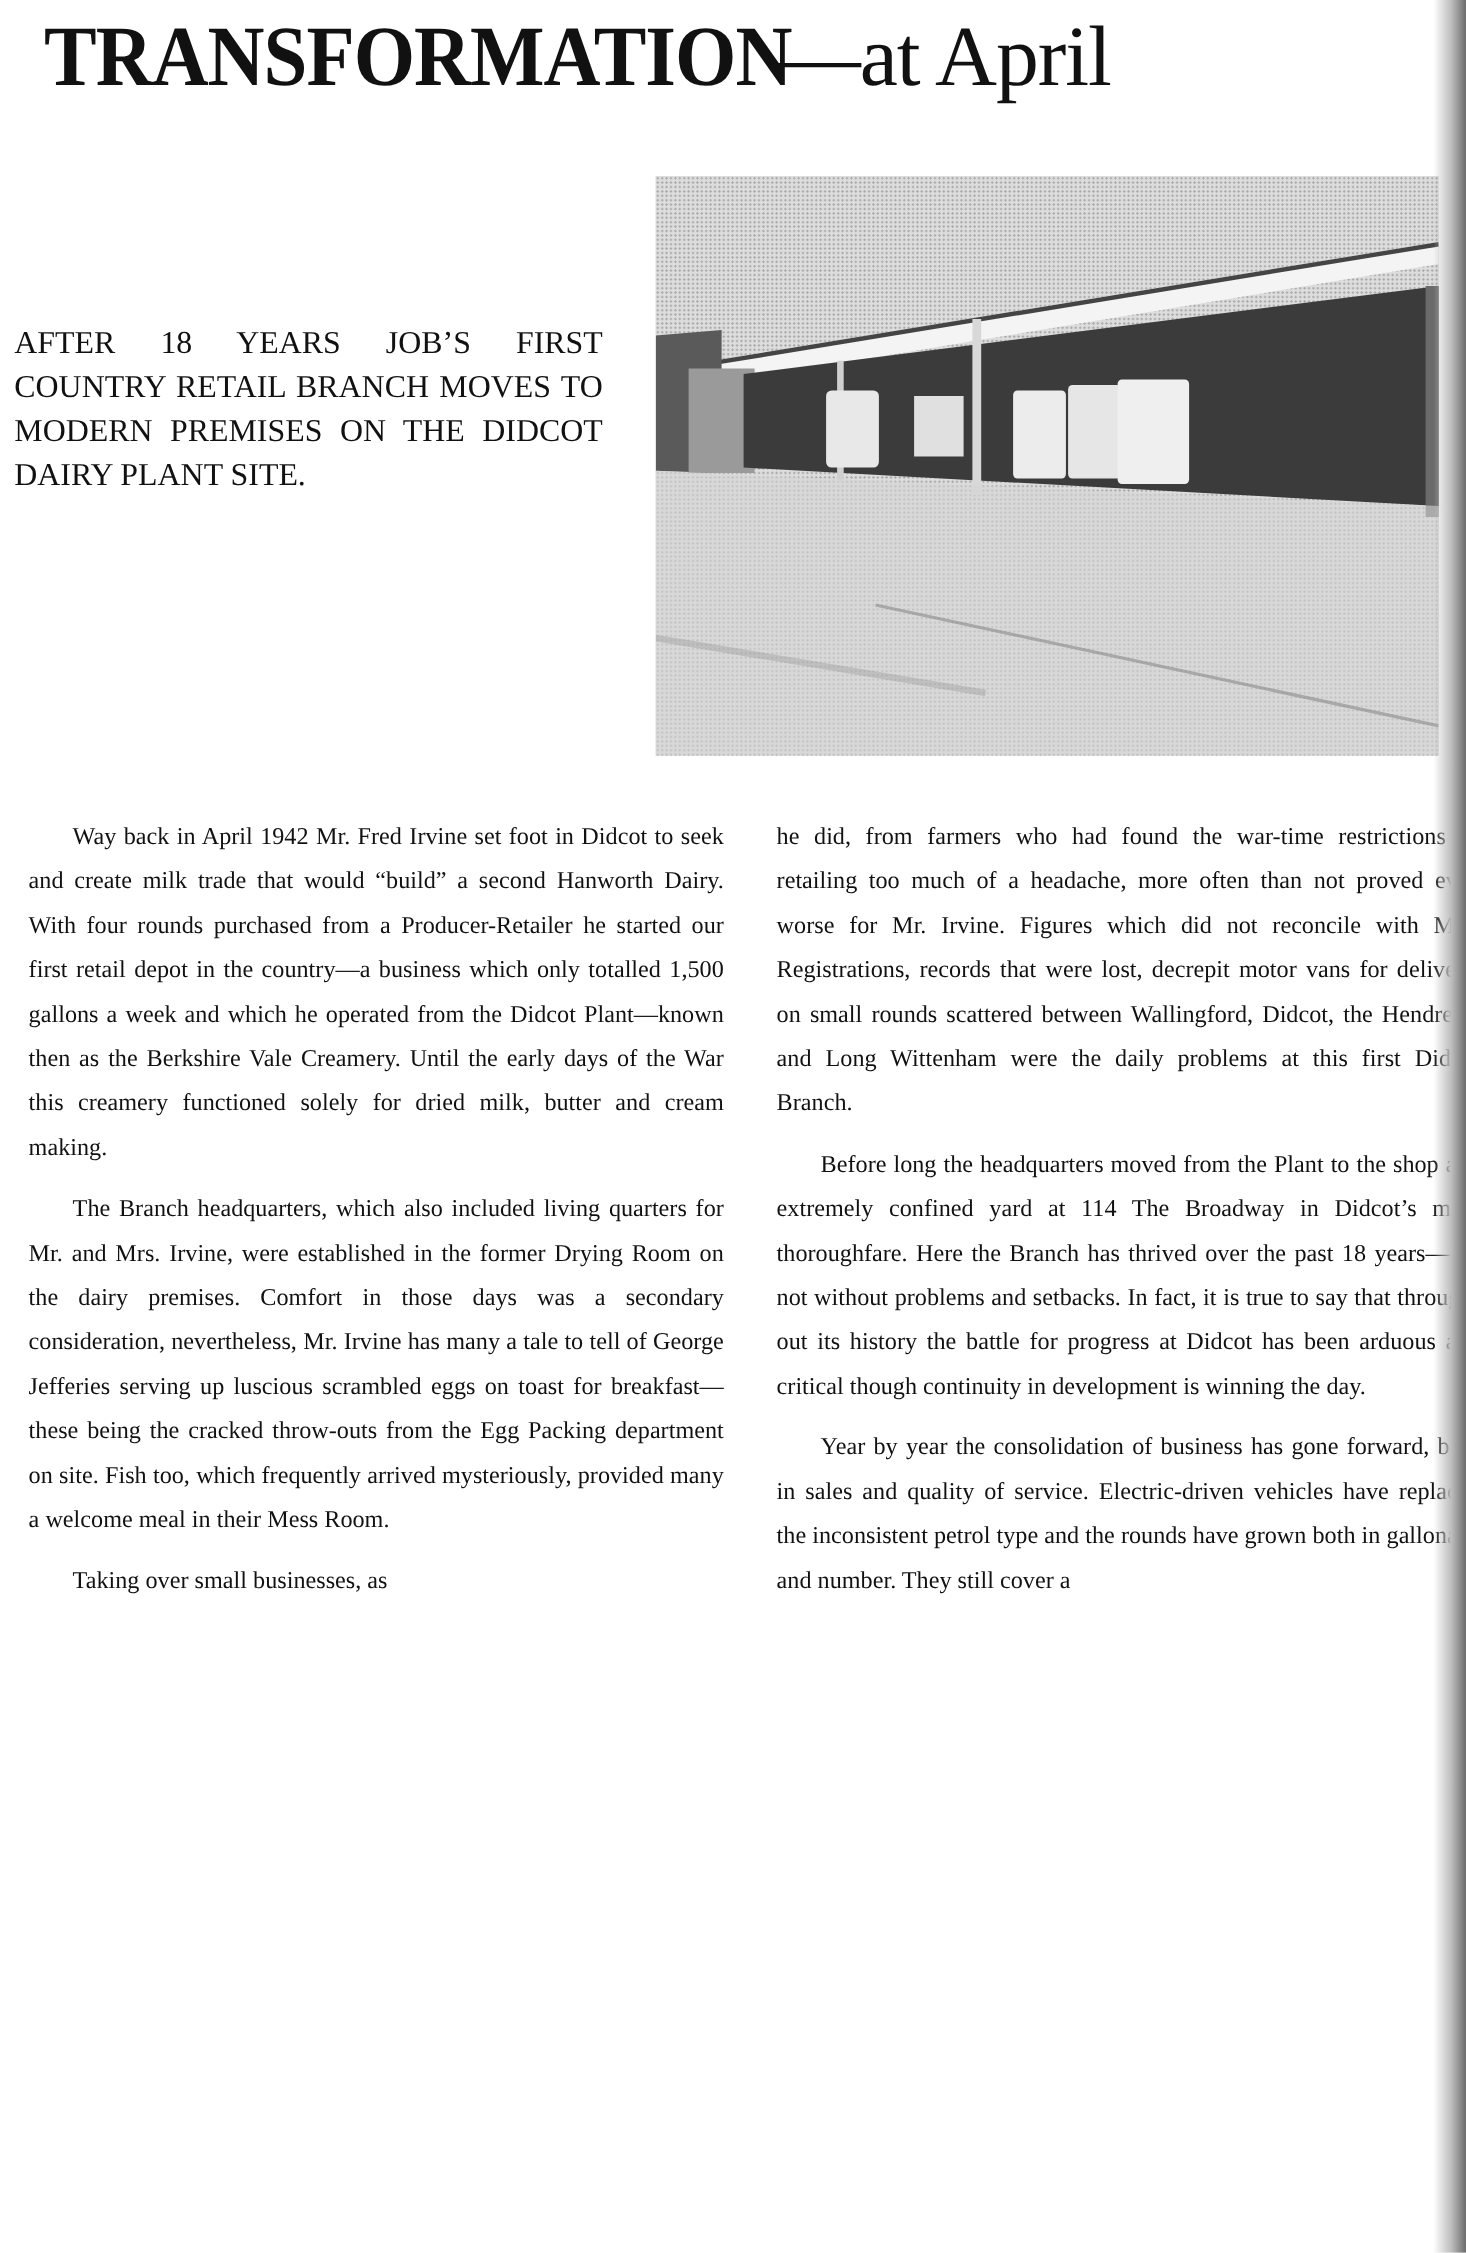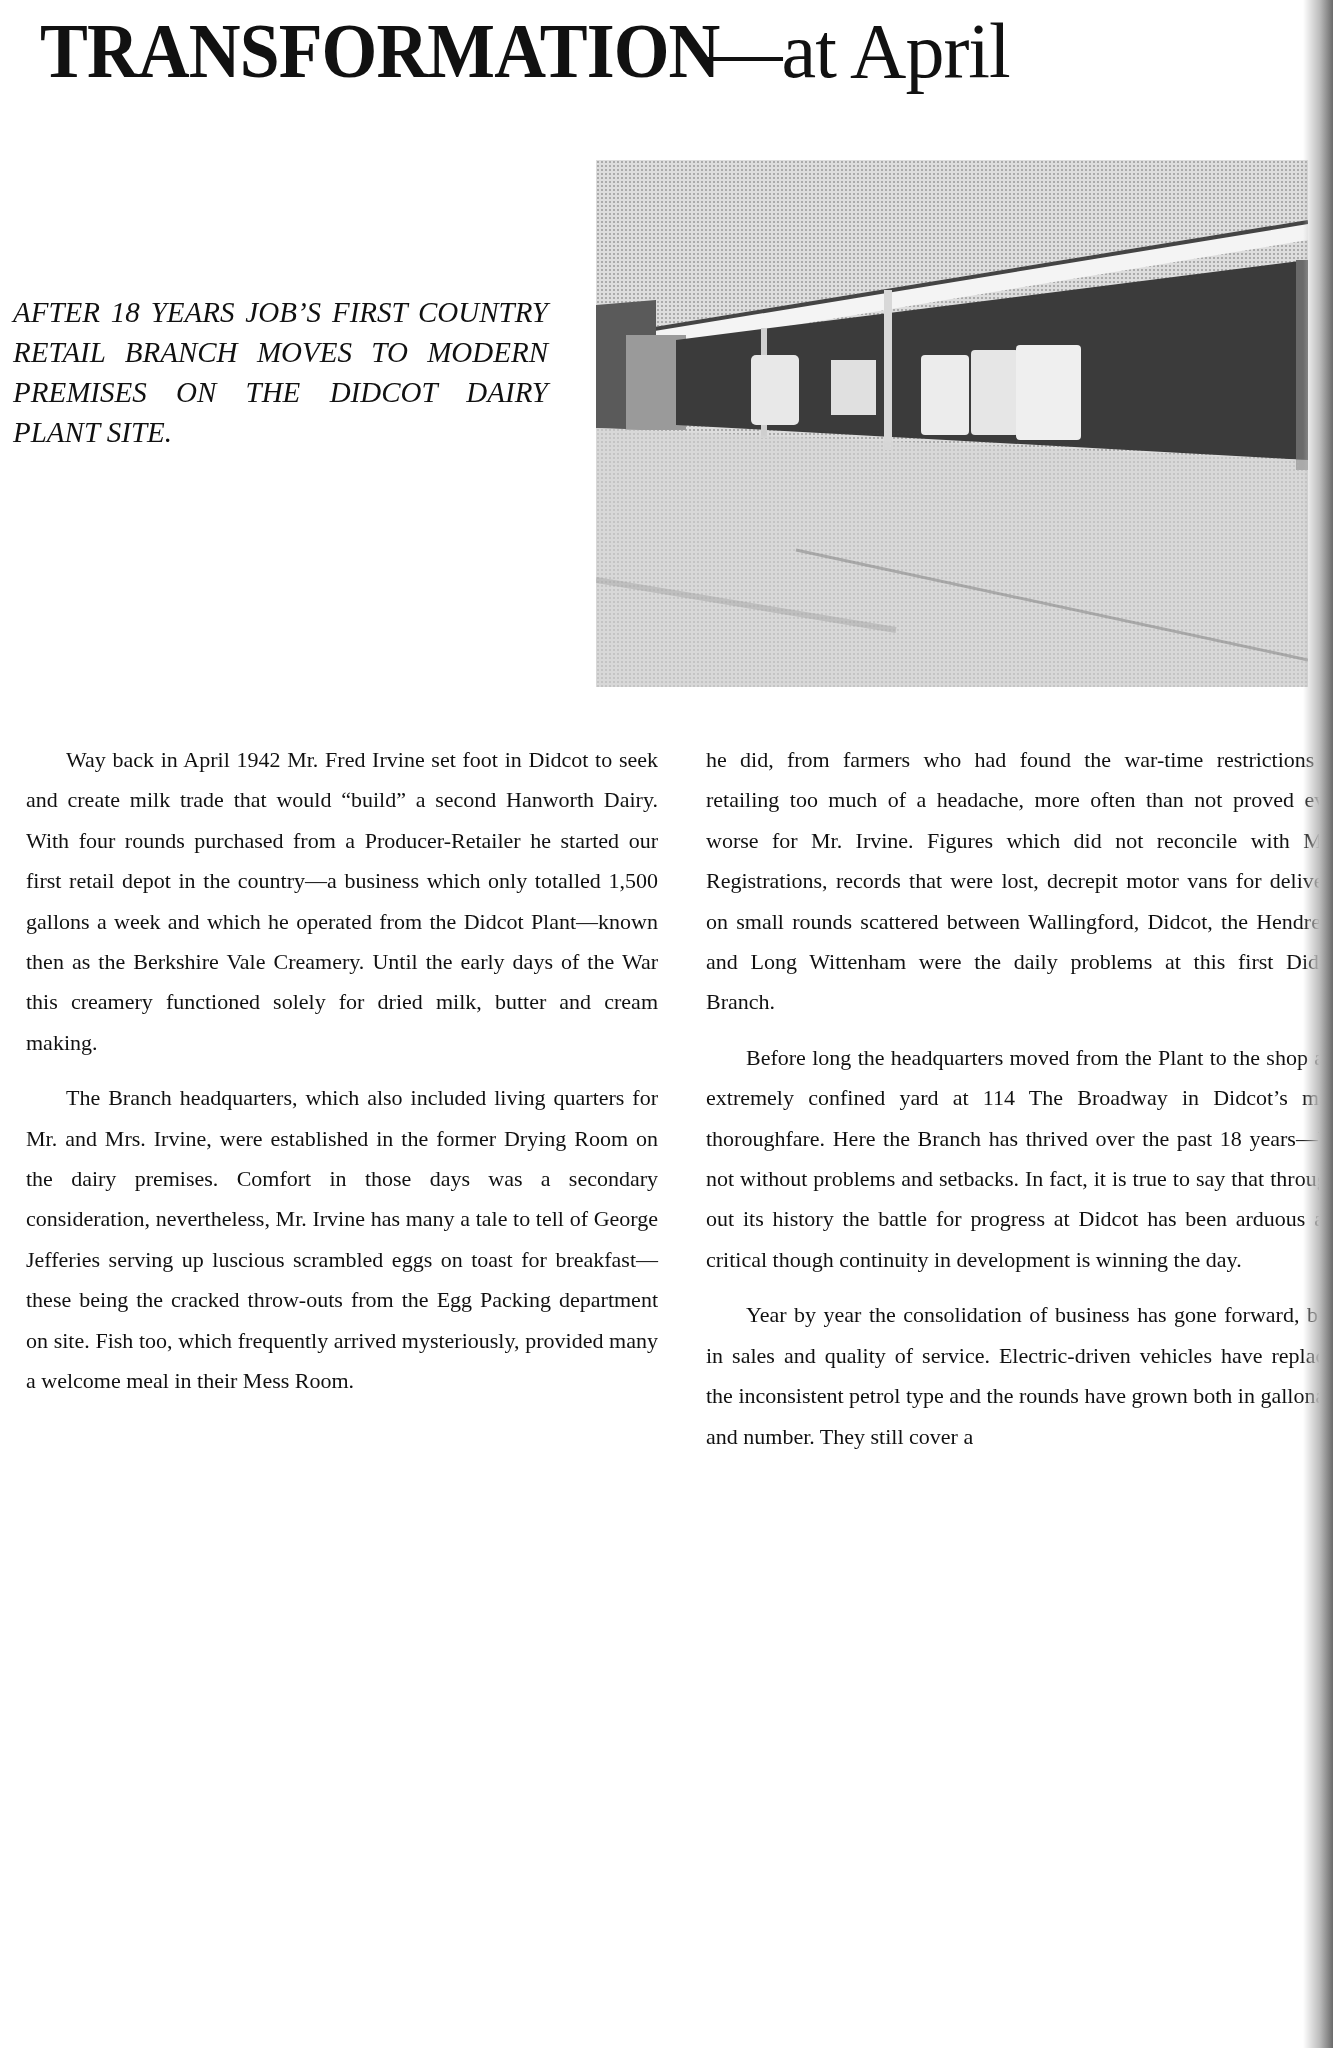--- a/index.html
+++ b/index.html
@@ -14,21 +14,21 @@
     white-space: nowrap;
   }
   .headline .caps {
     font-weight: bold; display: inline-block;
     transform: scaleX(0.92); transform-origin: left center;
     letter-spacing: -1px;
   }
   .headline .rest { margin-left: -74px; }
   .standfirst {
     position: absolute; left: 13px; top: 292px; width: 535px; margin: 0;
-    font-style: italic; font-size: 29px; line-height: 40px; text-align: justify;
+    font-size: 29px; line-height: 40px; text-align: justify;
     text-align-last: left;
   }
   .photo {
     position: absolute; left: 596px; top: 160px; width: 712px; height: 527px;
     background-color: #d9d9d9;
     background-image: radial-gradient(#8a8a8a 0.8px, transparent 1.2px);
     background-size: 4px 4px; overflow: hidden;
   }
   .photo svg { position: absolute; left: 0; top: 0; width: 100%; height: 100%; }
   .page-edge {
@@ -77,20 +77,21 @@
 
     <polygon points="0,268 712,300 712,527 0,527" fill="#d6d6d6" opacity="0.6"></polygon>
     <line x1="200" y1="390" x2="712" y2="500" stroke="#8a8a8a" stroke-width="3" opacity="0.6"></line>
     <line x1="0" y1="420" x2="300" y2="470" stroke="#9a9a9a" stroke-width="6" opacity="0.4"></line>
   </svg>
 </div>
 
 <div class="column col-left">
   <p>Way back in April 1942 Mr. Fred Irvine set foot in Didcot to seek and create milk trade that would “build” a second Hanworth Dairy. With four rounds purchased from a Producer-Retailer he started our first retail depot in the country—a business which only totalled 1,500 gallons a week and which he op­erated from the Didcot Plant—known then as the Berkshire Vale Creamery. Until the early days of the War this creamery functioned solely for dried milk, butter and cream making.</p>
   <p>The Branch headquarters, which also included living quarters for Mr. and Mrs. Irvine, were established in the former Drying Room on the dairy premises. Comfort in those days was a secondary consideration, nevertheless, Mr. Irvine has many a tale to tell of George Jefferies serving up luscious scrambled eggs on toast for breakfast—these being the cracked throw-outs from the Egg Packing department on site. Fish too, which frequently arrived mysteriously, provided many a welcome meal in their Mess Room.</p>
+  <p>Taking over small businesses, as</p>
 </div>
 
 <div class="column col-right">
   <p class="cont">he did, from farmers who had found the war-time restrictions of retailing too much of a headache, more often than not proved even worse for Mr. Irvine. Figures which did not reconcile with Milk Registrations, records that were lost, decrepit motor vans for delivery, on small rounds scattered between Walling­ford, Didcot, the Hendreds, and Long Wittenham were the daily problems at this first Didcot Branch.</p>
   <p>Before long the headquarters moved from the Plant to the shop and extremely confined yard at 114 The Broadway in Didcot’s main thoroughfare. Here the Branch has thrived over the past 18 years—but not without problems and setbacks. In fact, it is true to say that through­out its history the battle for progress at Didcot has been arduous and critical though continuity in develop­ment is winning the day.</p>
   <p>Year by year the consolidation of business has gone forward, both in sales and quality of service. Electric-driven vehicles have replaced the inconsistent petrol type and the rounds have grown both in gallon­age and number. They still cover a</p>
 </div>
 
 <div class="page-edge"></div>
 

